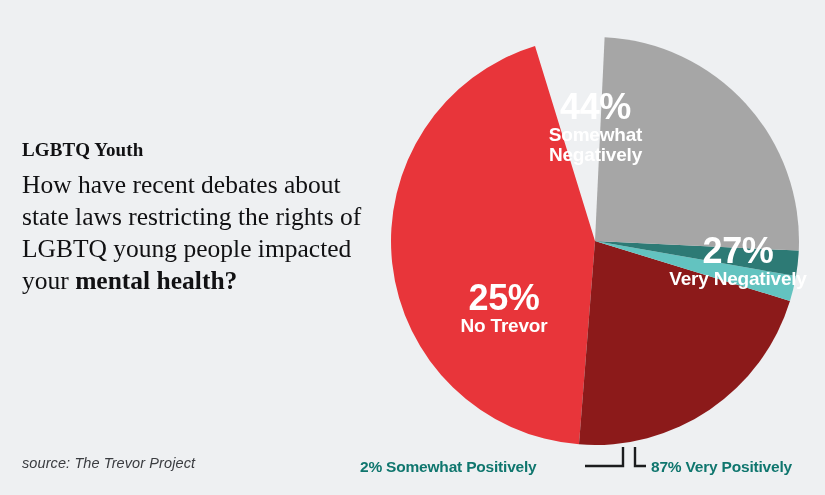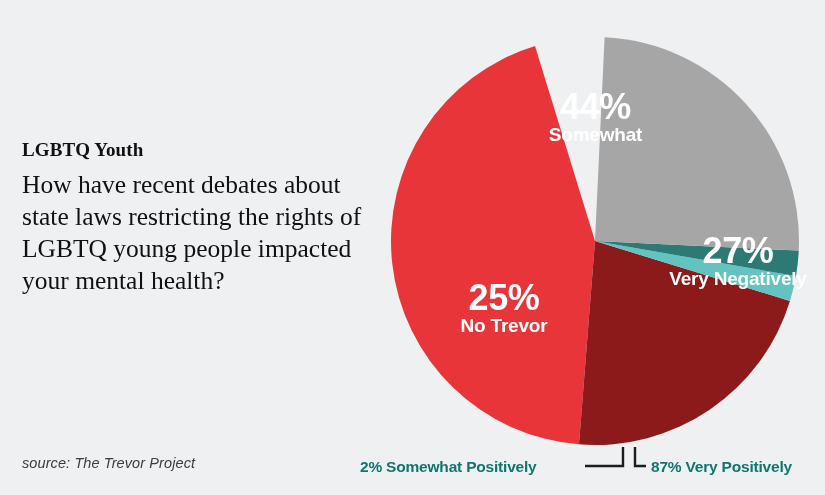--- a/index.html
+++ b/index.html
@@ -39,21 +39,21 @@
   }
   #question {
     font-family: "Liberation Serif", serif;
     font-size: 25.5px;
     line-height: 1.26;
     color: #111113;
     margin: 0;
     font-weight: 400;
   }
   #question .q-bold {
-    font-weight: normal;
+    font-weight: bold;
   }
   #source {
     position: absolute;
     left: 22px;
     top: 455px;
     font-family: "Liberation Sans", sans-serif;
     font-size: 14.5px;
     color: #3a3c40;
     letter-spacing: 0.1px;
     font-style: italic;
@@ -152,20 +152,21 @@
 
         <path d="M 585 466 L 623 466 L 623 447" fill="none" stroke="#1b1c1e" stroke-width="2.4"></path>
 
         <path d="M 646 466 L 635 466 L 635 447" fill="none" stroke="#1b1c1e" stroke-width="2.4"></path>
       </g>
     </svg>
 
     <div class="slice-label" id="label-somewhat-negatively">
       <span class="slice-pct">44%</span>
       <span class="slice-name">Somewhat</span>
+      <span class="slice-name">Negatively</span>
     </div>
 
     <div class="slice-label" id="label-very-negatively">
       <span class="slice-pct">27%</span>
       <span class="slice-name">Very Negatively</span>
     </div>
 
     <div class="slice-label" id="label-no-impact">
       <span class="slice-pct">25%</span>
       <span class="slice-name">No Trevor</span>

